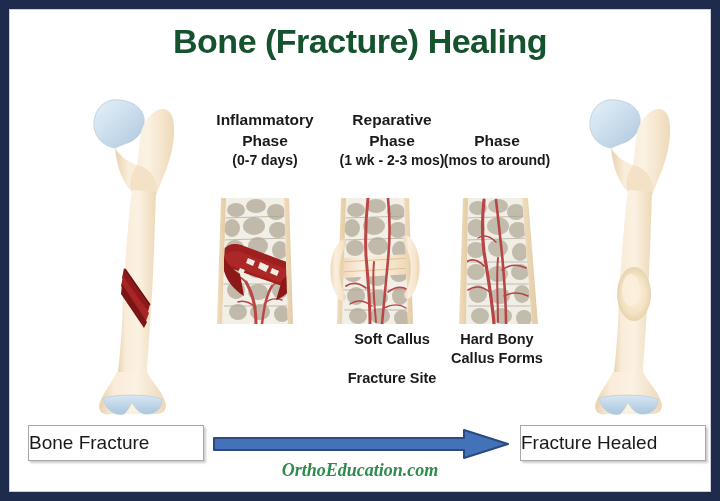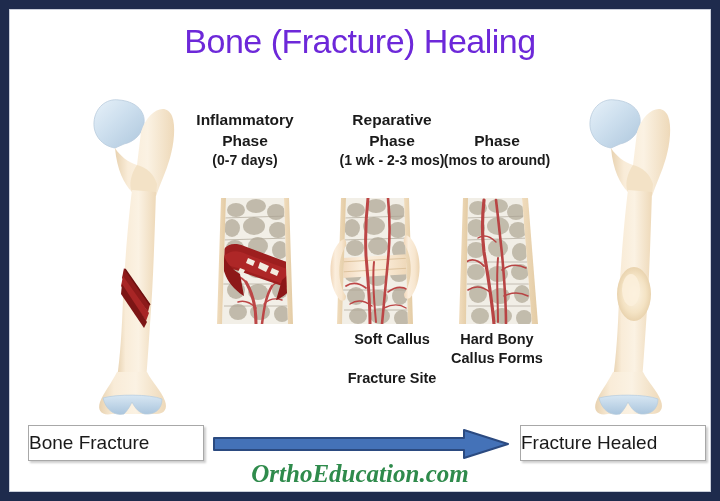--- a/index.html
+++ b/index.html
@@ -27,23 +27,23 @@
     overflow: hidden;
   }
 
   
   #title {
     position: absolute;
     left: 0; top: 12px;
     width: 100%;
     text-align: center;
     font-size: 34px;
-    font-weight: normal;
+    font-weight: bold;
     letter-spacing: -0.5px;
-    color: #6d28d9;
+    color: #14532d;
     white-space: nowrap;
   }
 
   
   .phase-head {
     position: absolute;
     top: 100px;
     width: 150px;
     text-align: center;
     font-size: 15.5px;
@@ -58,21 +58,21 @@
     position: absolute;
     top: 320px;
     width: 150px;
     text-align: center;
     font-size: 14.5px;
     font-weight: bold;
     color: #1a1a1a;
     line-height: 1.34;
   }
 
-  .col1 { left: 160px; }
+  .col1 { left: 180px; }
   .col2 { left: 307px; }
   .col3 { left: 412px; }
 
   
   .femur { position: absolute; top: 62px; }
   #femur-left  { left: 52px; }
   #femur-right { left: 548px; }
 
   
   .panel { position: absolute; top: 186px; }
@@ -99,21 +99,21 @@
   #arrow { position: absolute; left: 202px; top: 418px; }
 
   #watermark {
     position: absolute;
     left: 0; top: 450px;
     width: 100%;
     text-align: center;
     font-family: "Liberation Serif", serif;
     font-style: italic;
     font-weight: bold;
-    font-size: 25px;
+    font-size: 18px;
     color: #2f8b4c;
     white-space: nowrap;
   }
 </style>
 </head>
 <body>
 
 <div id="poster">
   <div id="inner">
 

